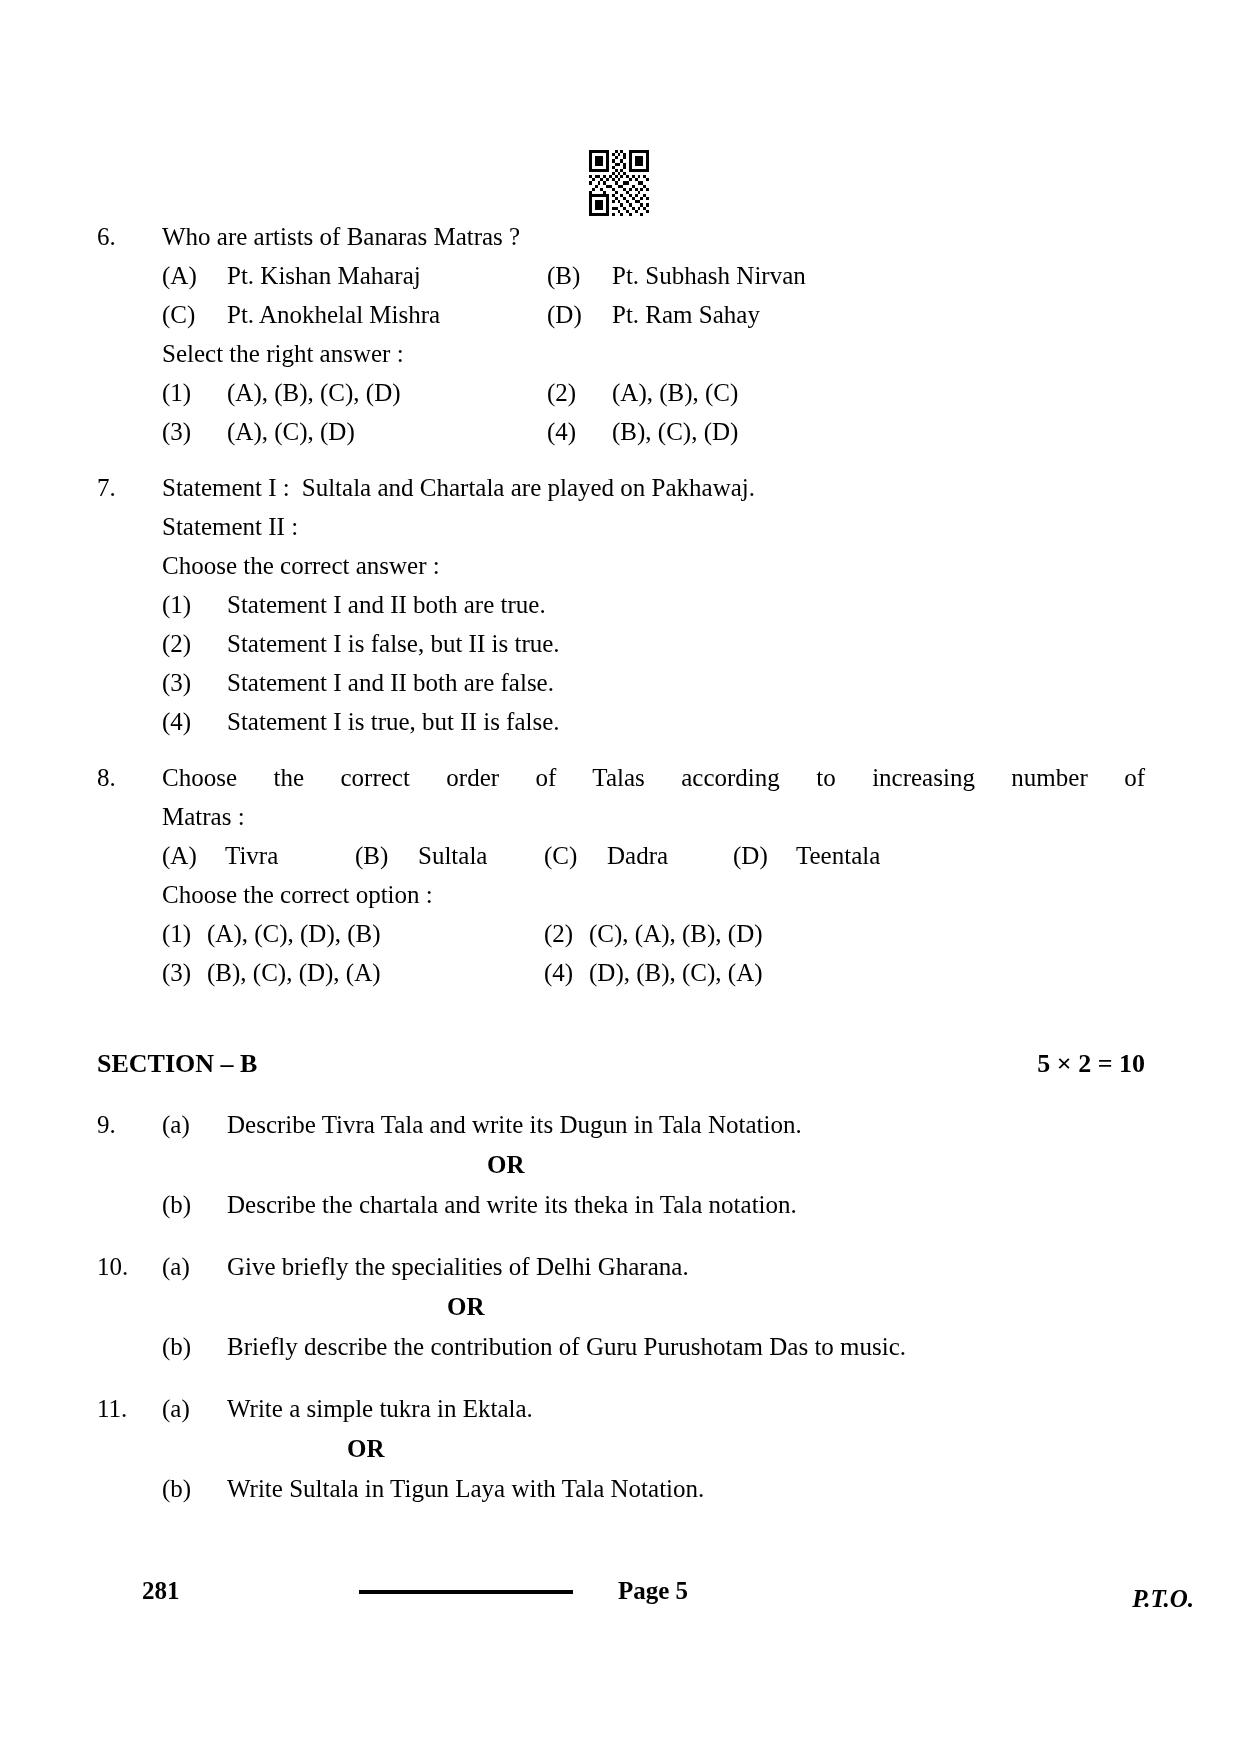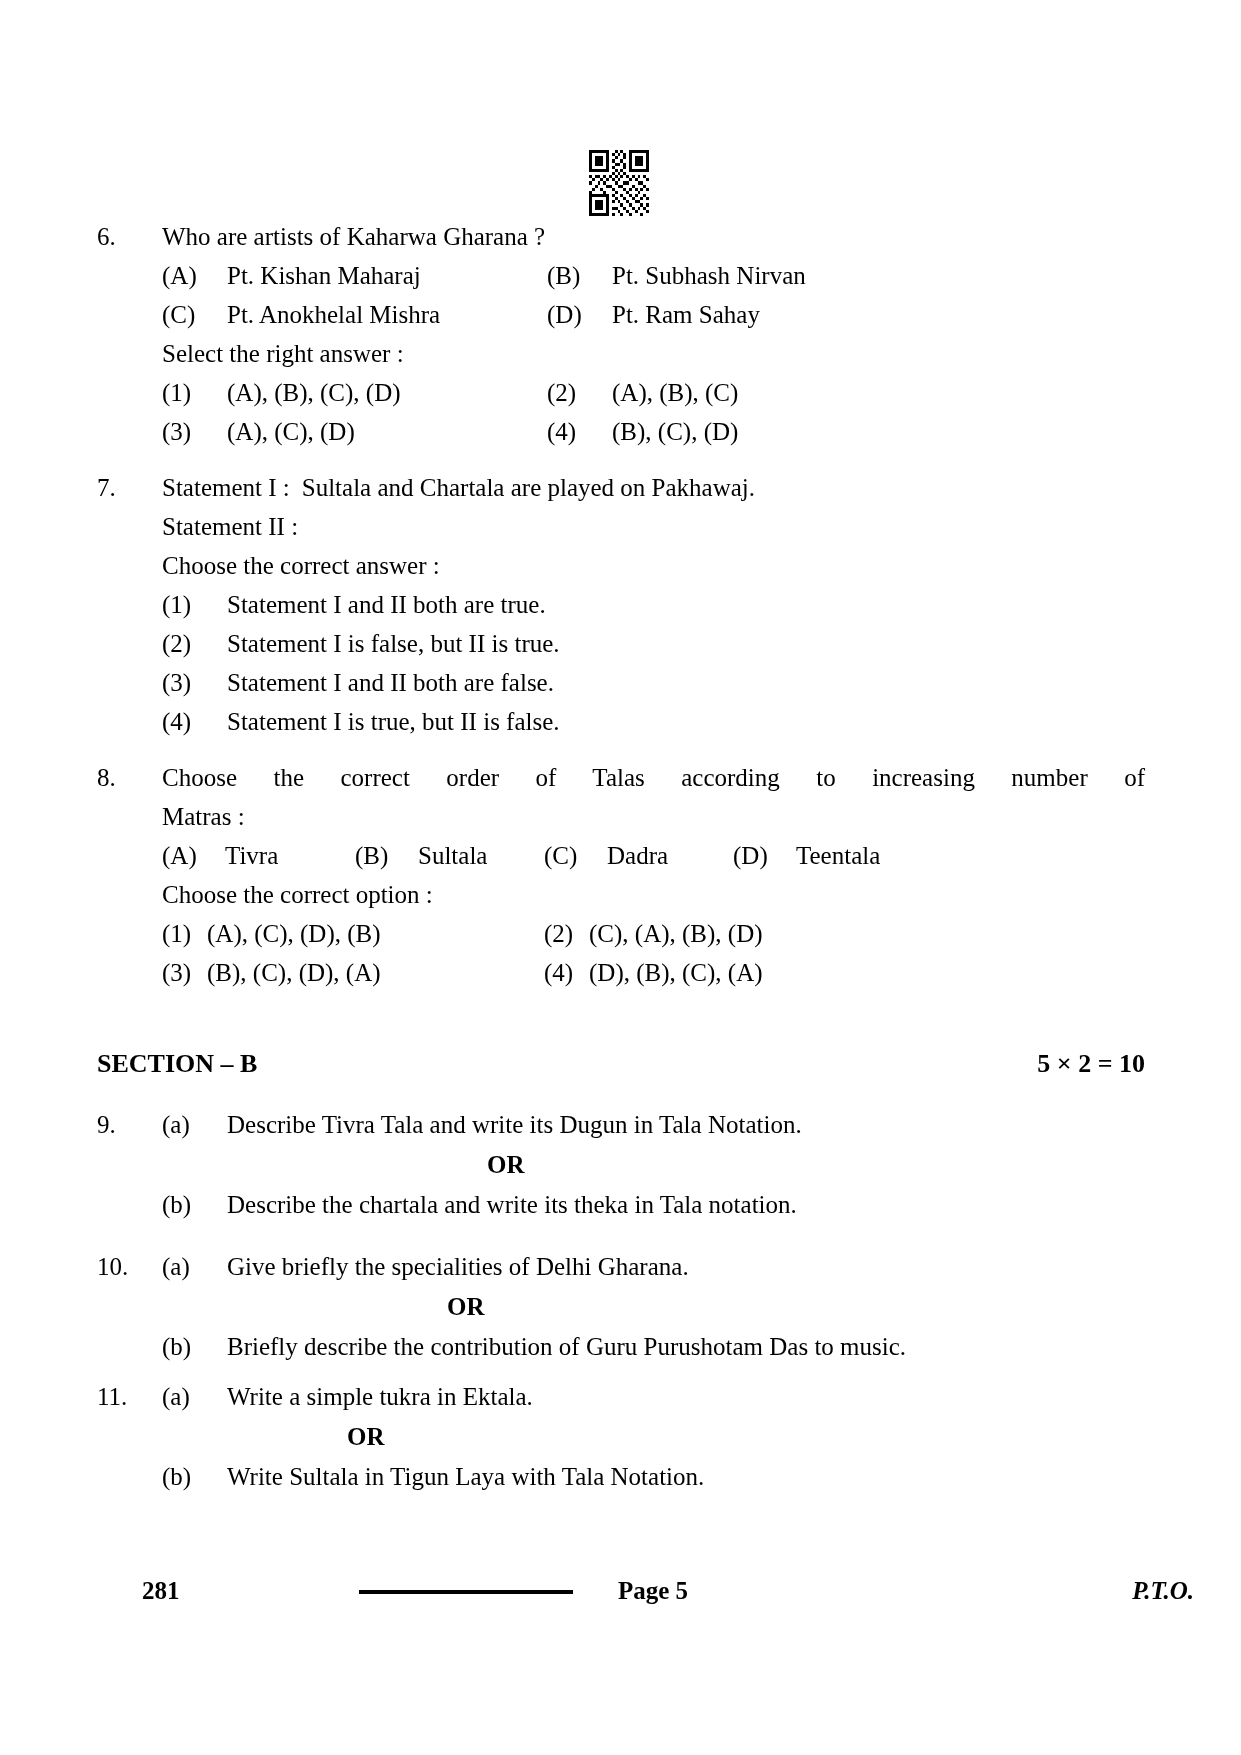--- a/index.html
+++ b/index.html
@@ -39,27 +39,27 @@
     font-size:26px;line-height:32px;font-weight:bold;
     margin-top:60px;margin-bottom:30px;
   }
   .marks{position:absolute;right:0;top:0;font-weight:bold;}
   .subq .line{margin-bottom:10px;}
   .or-row{font-weight:bold;font-size:25px;line-height:30px;margin-bottom:10px;}
   .or-q9{padding-left:390px;}
   .or-q10{padding-left:350px;}
   .or-q11{padding-left:250px;}
   .q9{margin-bottom:32px;}
-  .q10{margin-bottom:20px;}
+  .q10{margin-bottom:32px;}
   .q11{margin-bottom:0;}
   .footer{position:absolute;left:0;top:1576px;width:1241px;height:42px;font-size:25px;line-height:30px;margin-left:47px;}
   .f-code{position:absolute;left:95px;top:0;font-weight:bold;}
   .f-rule{position:absolute;left:312px;top:14px;width:214px;border-top:4px solid #000;}
   .f-page{position:absolute;left:571px;top:0;font-weight:bold;}
-  .f-pto{position:absolute;right:94px;top:0;font-weight:bold;font-style:italic;}
+  .f-pto{position:absolute;right:94px;top:8px;font-weight:bold;font-style:italic;}
 </style>
 </head>
 <body>
 
 <div class="page">
   <div class="content">
 
     <div class="qr-wrap">
       <svg width="60" height="66" viewBox="0 0 21 21" preserveAspectRatio="none" shape-rendering="crispEdges">
         <rect x="0" y="0" width="21" height="21" fill="#ffffff"></rect>
@@ -71,21 +71,21 @@
           <path fill-rule="evenodd" d="M0 14h7v7H0z M1 15h5v5H1z"></path>
             <rect x="2" y="16" width="3" height="3"></rect>
           <path d="M9 0h1v1H9z M11 0h1v1h-1z M8 1h1v1H8z M10 1h1v1h-1z M12 1h1v1h-1z M9 2h1v1H9z M12 2h1v1h-1z M8 3h1v1H8z M11 3h1v1h-1z M9 4h1v1H9z M10 4h1v1h-1z M12 4h1v1h-1z M8 5h1v1H8z M12 5h1v1h-1z M9 6h1v1H9z M11 6h1v1h-1z M8 7h1v1H8z M10 7h1v1h-1z M12 7h1v1h-1z M0 8h1v1H0z M2 8h2v1H2z M5 8h1v1H5z M7 8h1v1H7z M9 8h1v1H9z M11 8h1v1h-1z M13 8h1v1h-1z M15 8h1v1h-1z M17 8h1v1h-1z M19 8h1v1h-1z M1 9h1v1H1z M4 9h1v1H4z M6 9h1v1H6z M8 9h1v1H8z M10 9h1v1h-1z M14 9h1v1h-1z M16 9h1v1h-1z M20 9h1v1h-1z M0 10h1v1H0z M3 10h1v1H3z M5 10h1v1H5z M9 10h1v1H9z M12 10h2v1h-2z M17 10h2v1h-2z M2 11h1v1H2z M6 11h2v1H6z M10 11h2v1h-2z M15 11h1v1h-1z M19 11h1v1h-1z M1 12h1v1H1z M4 12h1v1H4z M8 12h1v1H8z M12 12h1v1h-1z M14 12h1v1h-1z M16 12h1v1h-1z M18 12h1v1h-1z M20 12h1v1h-1z M0 13h1v1H0z M5 13h1v1H5z M9 13h1v1H9z M13 13h1v1h-1z M17 13h1v1h-1z M8 14h1v1H8z M11 14h1v1h-1z M14 14h1v1h-1z M16 14h1v1h-1z M19 14h1v1h-1z M9 15h1v1H9z M12 15h1v1h-1z M15 15h1v1h-1z M18 15h1v1h-1z M20 15h1v1h-1z M8 16h1v1H8z M10 16h1v1h-1z M13 16h1v1h-1z M16 16h2v1h-2z M11 17h1v1h-1z M14 17h1v1h-1z M18 17h1v1h-1z M20 17h1v1h-1z M8 18h2v1H8z M12 18h1v1h-1z M15 18h1v1h-1z M17 18h1v1h-1z M19 18h1v1h-1z M10 19h1v1h-1z M13 19h1v1h-1z M16 19h1v1h-1z M20 19h1v1h-1z M8 20h1v1H8z M11 20h1v1h-1z M14 20h1v1h-1z M18 20h1v1h-1z"></path>
         </g>
       </svg>
     </div>
 
     <div class="q">
       <div class="line">
         <span class="cnum">6.</span>
-        <span class="ctext2">Who are artists of Kaharwa Gharana ?</span>
+        <span class="ctext2">Who are artists of Banaras Matras ?</span>
       </div>
       <div class="line">
         <span class="cnum"></span>
         <span class="clabel">(A)</span>
         <span class="ctext1">Pt. Kishan Maharaj</span>
         <span class="clabel">(B)</span>
         <span class="ctext2">Pt. Subhash Nirvan</span>
       </div>
       <div class="line">
         <span class="cnum"></span>

